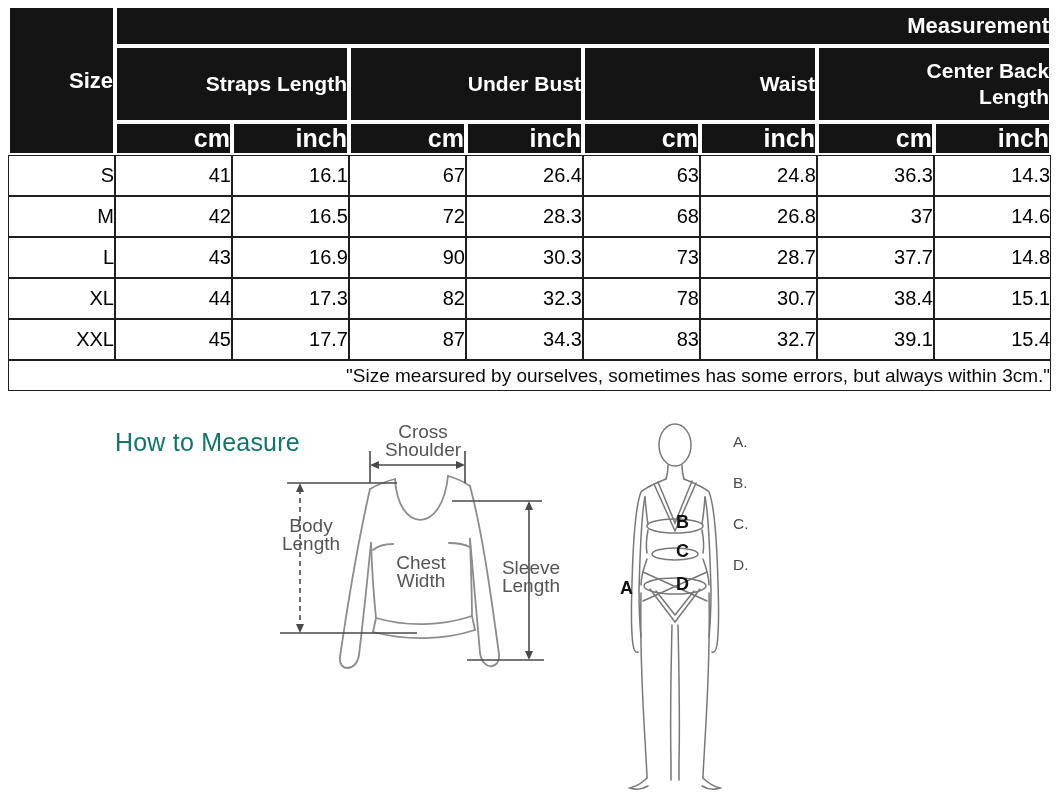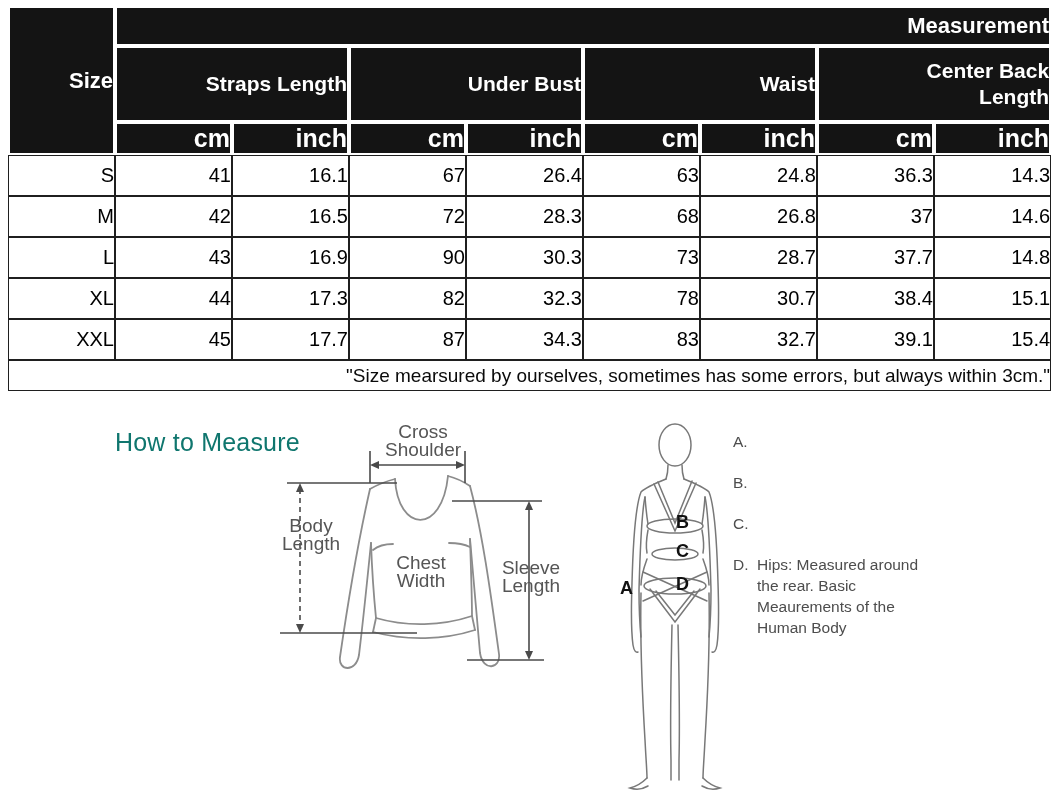--- a/index.html
+++ b/index.html
@@ -255,18 +255,17 @@
       <span class="instr-marker">A.</span>
     </div>
     <div class="instr-item">
       <span class="instr-marker">B.</span>
     </div>
     <div class="instr-item">
       <span class="instr-marker">C.</span>
     </div>
     <div class="instr-item">
       <span class="instr-marker">D.</span>
-      <span class="instr-text">Hips: Measured around the rear. Basic Meaurements of the Human Body</span>
     </div>
   </div>
 
 
 </div>
 
 </body></html>

